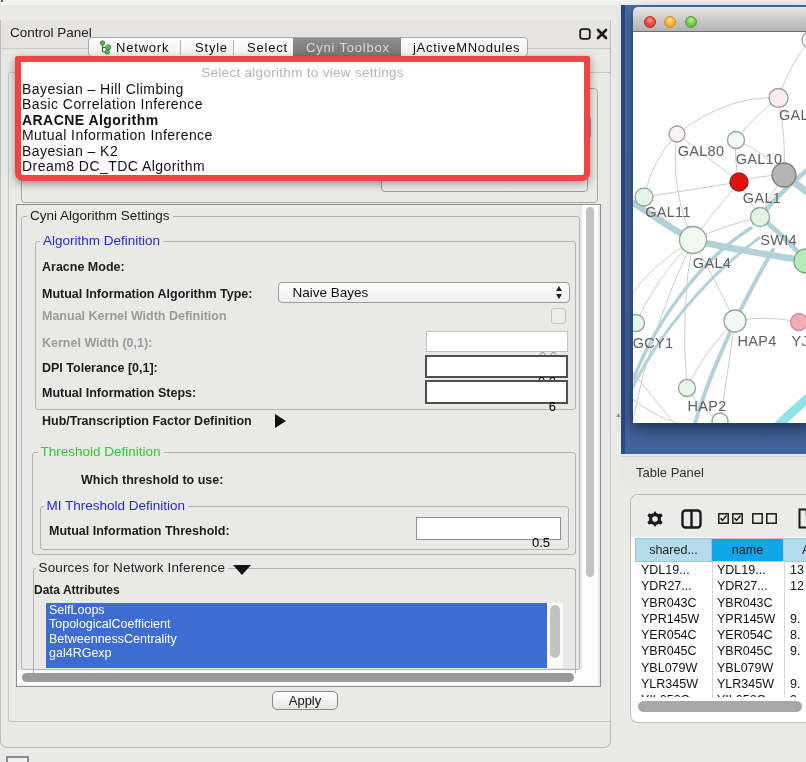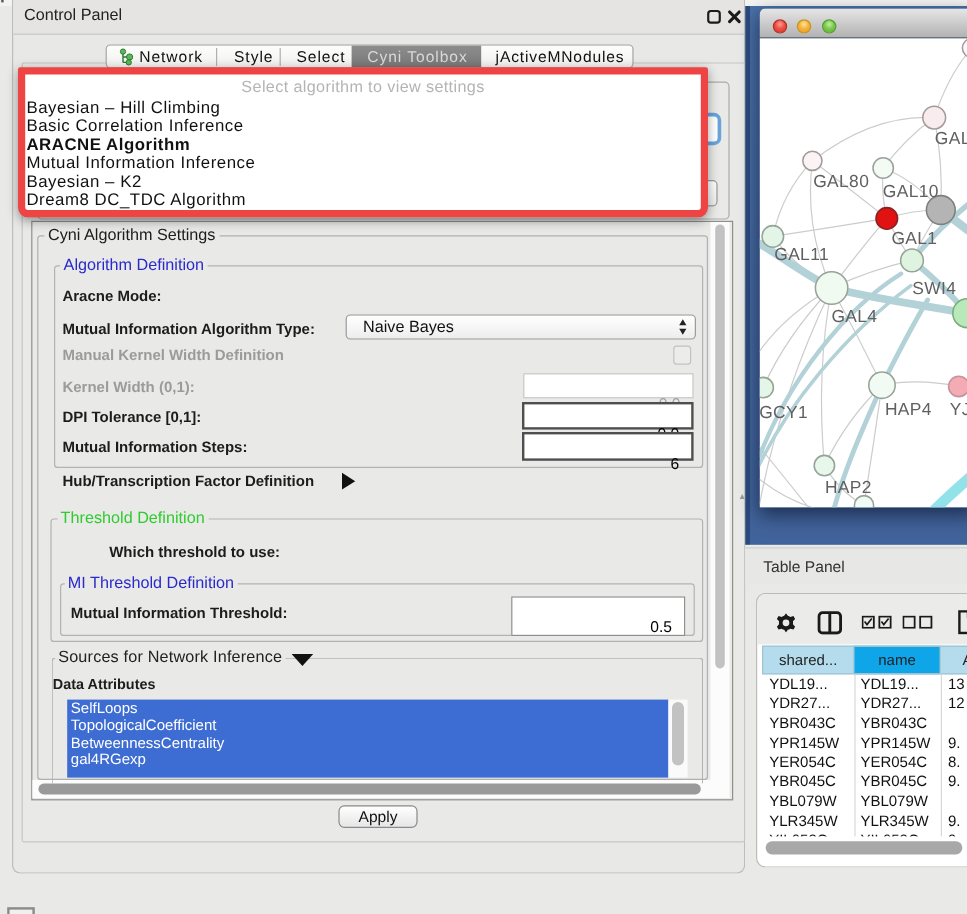--- a/index.html
+++ b/index.html
@@ -16,21 +16,21 @@
 .arr .up{border-bottom:5px solid #222;margin-bottom:3px;}
 .arr .dn{border-top:5px solid #222;}
 .fld{position:absolute;background:#fff;box-sizing:border-box;font-size:13px;text-align:right;padding:17px 10px 0 0;}
 .sep{position:absolute;width:1px;background:#b0b0b0;}
 </style></head>
 <body>
 
 <div class="ab" style="left:0;top:0;width:806px;height:5px;background:#f3f3f1;"></div>
 <div class="ab" style="left:1px;top:0;width:2px;height:2px;background:#555;"></div>
 
-<div class="ab" id="cp" style="left:0;top:0;width:611px;height:728px;background:#e8e8e6;border-radius:0 0 7px 7px;border:1px solid #bdbdbb;border-top:none;box-sizing:border-box;margin-left:10px;">
+<div class="ab" id="cp" style="left:0;top:20px;width:611px;height:728px;background:#e8e8e6;border-radius:0 0 7px 7px;border:1px solid #bdbdbb;border-top:none;box-sizing:border-box;">
   <div class="ab" style="left:0;top:0;width:609px;height:28px;background:#e5e4e2;border-bottom:1px solid #cac9c7;"></div>
   <div class="ab" style="left:9px;top:5px;font-size:13.5px;color:#222;">Control Panel</div>
   <svg class="ab" style="left:578px;top:8px;" width="12" height="12" viewBox="0 0 12 12">
       <rect x="1.2" y="1.2" width="9.6" height="9.6" rx="2.2" fill="none" stroke="#1a1a1a" stroke-width="1.8"></rect>
     </svg>
   <svg class="ab" style="left:595px;top:8px;" width="12" height="12" viewBox="0 0 12 12">
       <path d="M2 2 L10 10 M10 2 L2 10" stroke="#1a1a1a" stroke-width="2.6" stroke-linecap="round"></path>
     </svg>
 
   <div class="ab" style="left:7px;top:52px;width:601px;height:648px;border:1px solid #c6c6c4;background:#e9e9e7;border-radius:2px;"></div>
@@ -76,21 +76,21 @@
   <div class="ab" style="left:274px;top:394px;width:0;height:0;border-top:7.5px solid transparent;border-bottom:7.5px solid transparent;border-left:11px solid #111;"></div>
 
   <div class="grp" style="left:30.5px;top:432px;width:542px;height:101px;">
     <div class="gt" style="left:5px;color:#2ecc2e;">Threshold Definition</div>
   </div>
   <div class="lbl" style="left:80px;top:453px;">Which threshold to use:</div>
   <div class="grp" style="left:38.5px;top:486px;width:527px;height:42px;">
     <div class="gt" style="left:3px;color:#2a2acc;">MI Threshold Definition</div>
   </div>
   <div class="lbl" style="left:48px;top:504px;">Mutual Information Threshold:</div>
-  <div class="fld" style="left:415px;top:497px;width:145px;height:33px;border:1px solid #8f8f8f;color:#000;">0.5</div>
+  <div class="fld" style="left:415px;top:497px;width:145px;height:23px;border:1px solid #8f8f8f;color:#000;">0.5</div>
 
   <div class="grp" style="left:31.5px;top:548px;width:541px;height:104px;border-bottom:none;border-radius:3px 3px 0 0;">
     <div class="gt" style="left:2px;font-size:13.5px;letter-spacing:0.15px;color:#222;">Sources for Network Inference</div>
   </div>
   <div class="ab" style="left:232px;top:545px;width:0;height:0;border-left:9px solid transparent;border-right:9px solid transparent;border-top:10px solid #111;"></div>
   <div class="lbl" style="left:33px;top:563px;font-size:12px;">Data Attributes</div>
   <div class="ab" style="left:45px;top:582.5px;width:501px;height:65px;background:#3d6cd3;color:#fff;font-size:12.5px;line-height:14.6px;padding-left:3px;box-sizing:border-box;overflow:hidden;">SelfLoops<br>TopologicalCoefficient<br>BetweennessCentrality<br>gal4RGexp</div>
   <div class="ab" style="left:546px;top:582.5px;width:16px;height:65px;background:#fafafa;"></div>
   <div class="ab" style="left:549px;top:585px;width:10px;height:53px;background:#c2c2c2;border-radius:5px;"></div>
 

